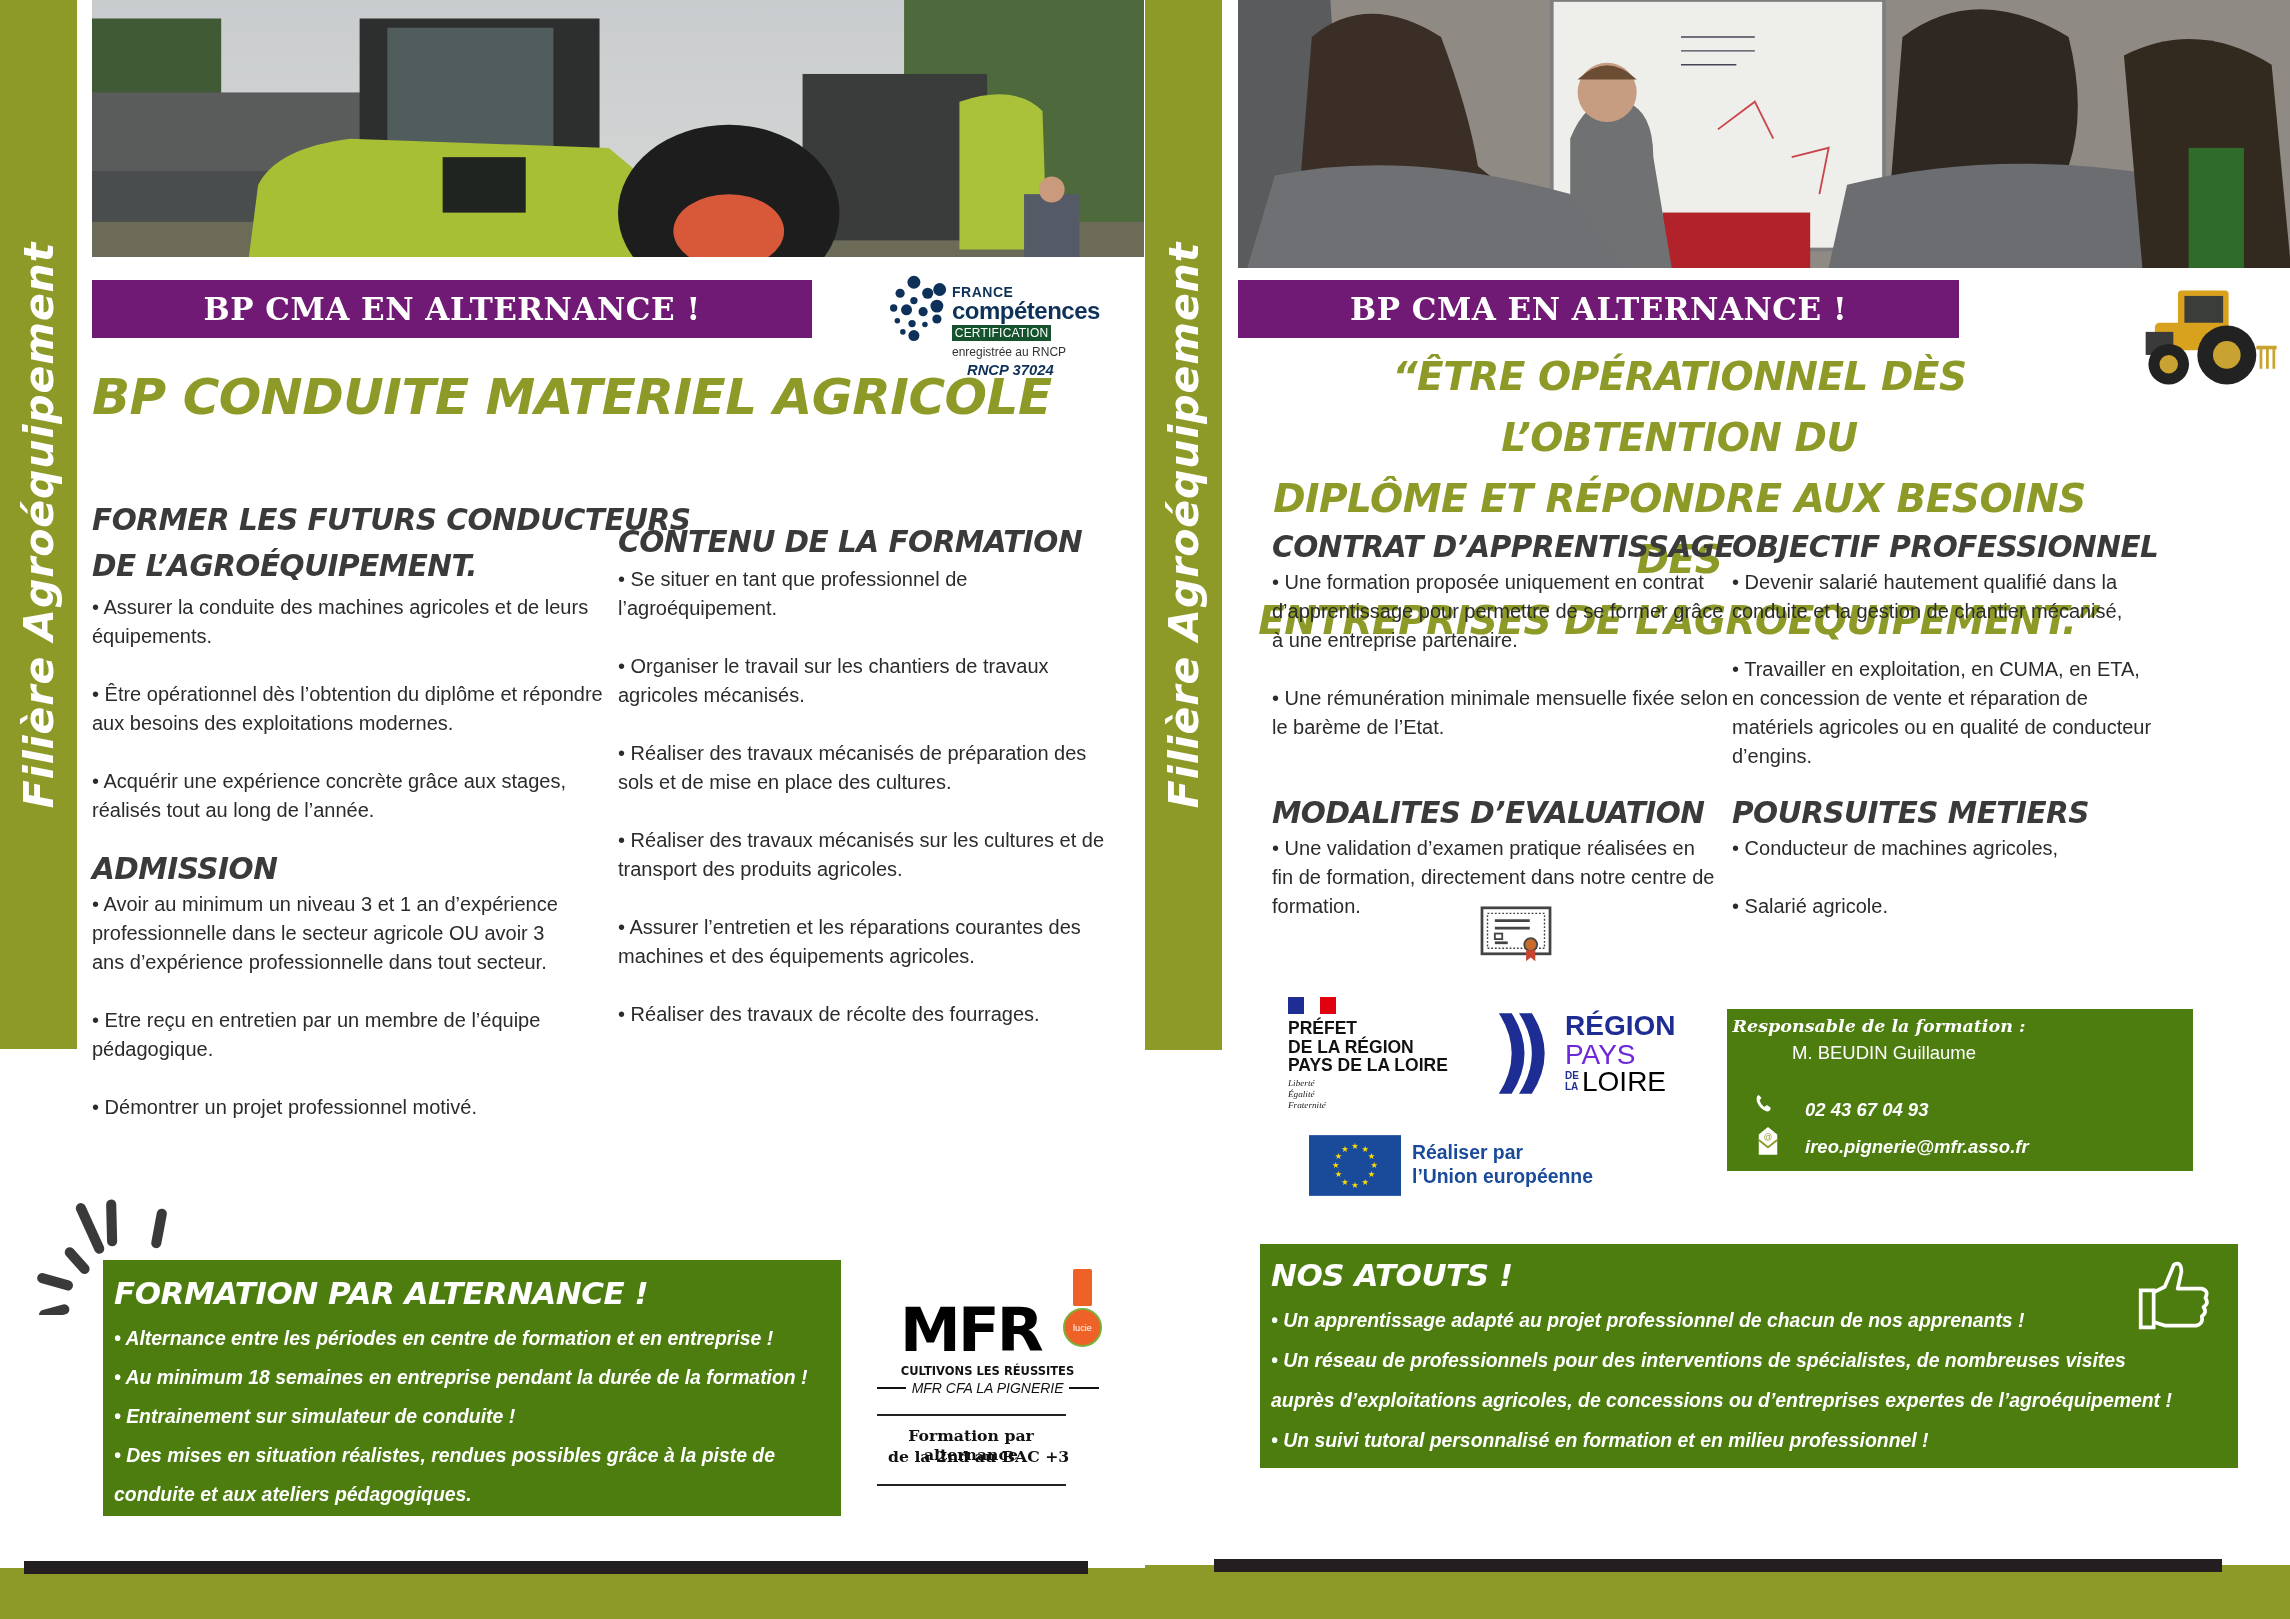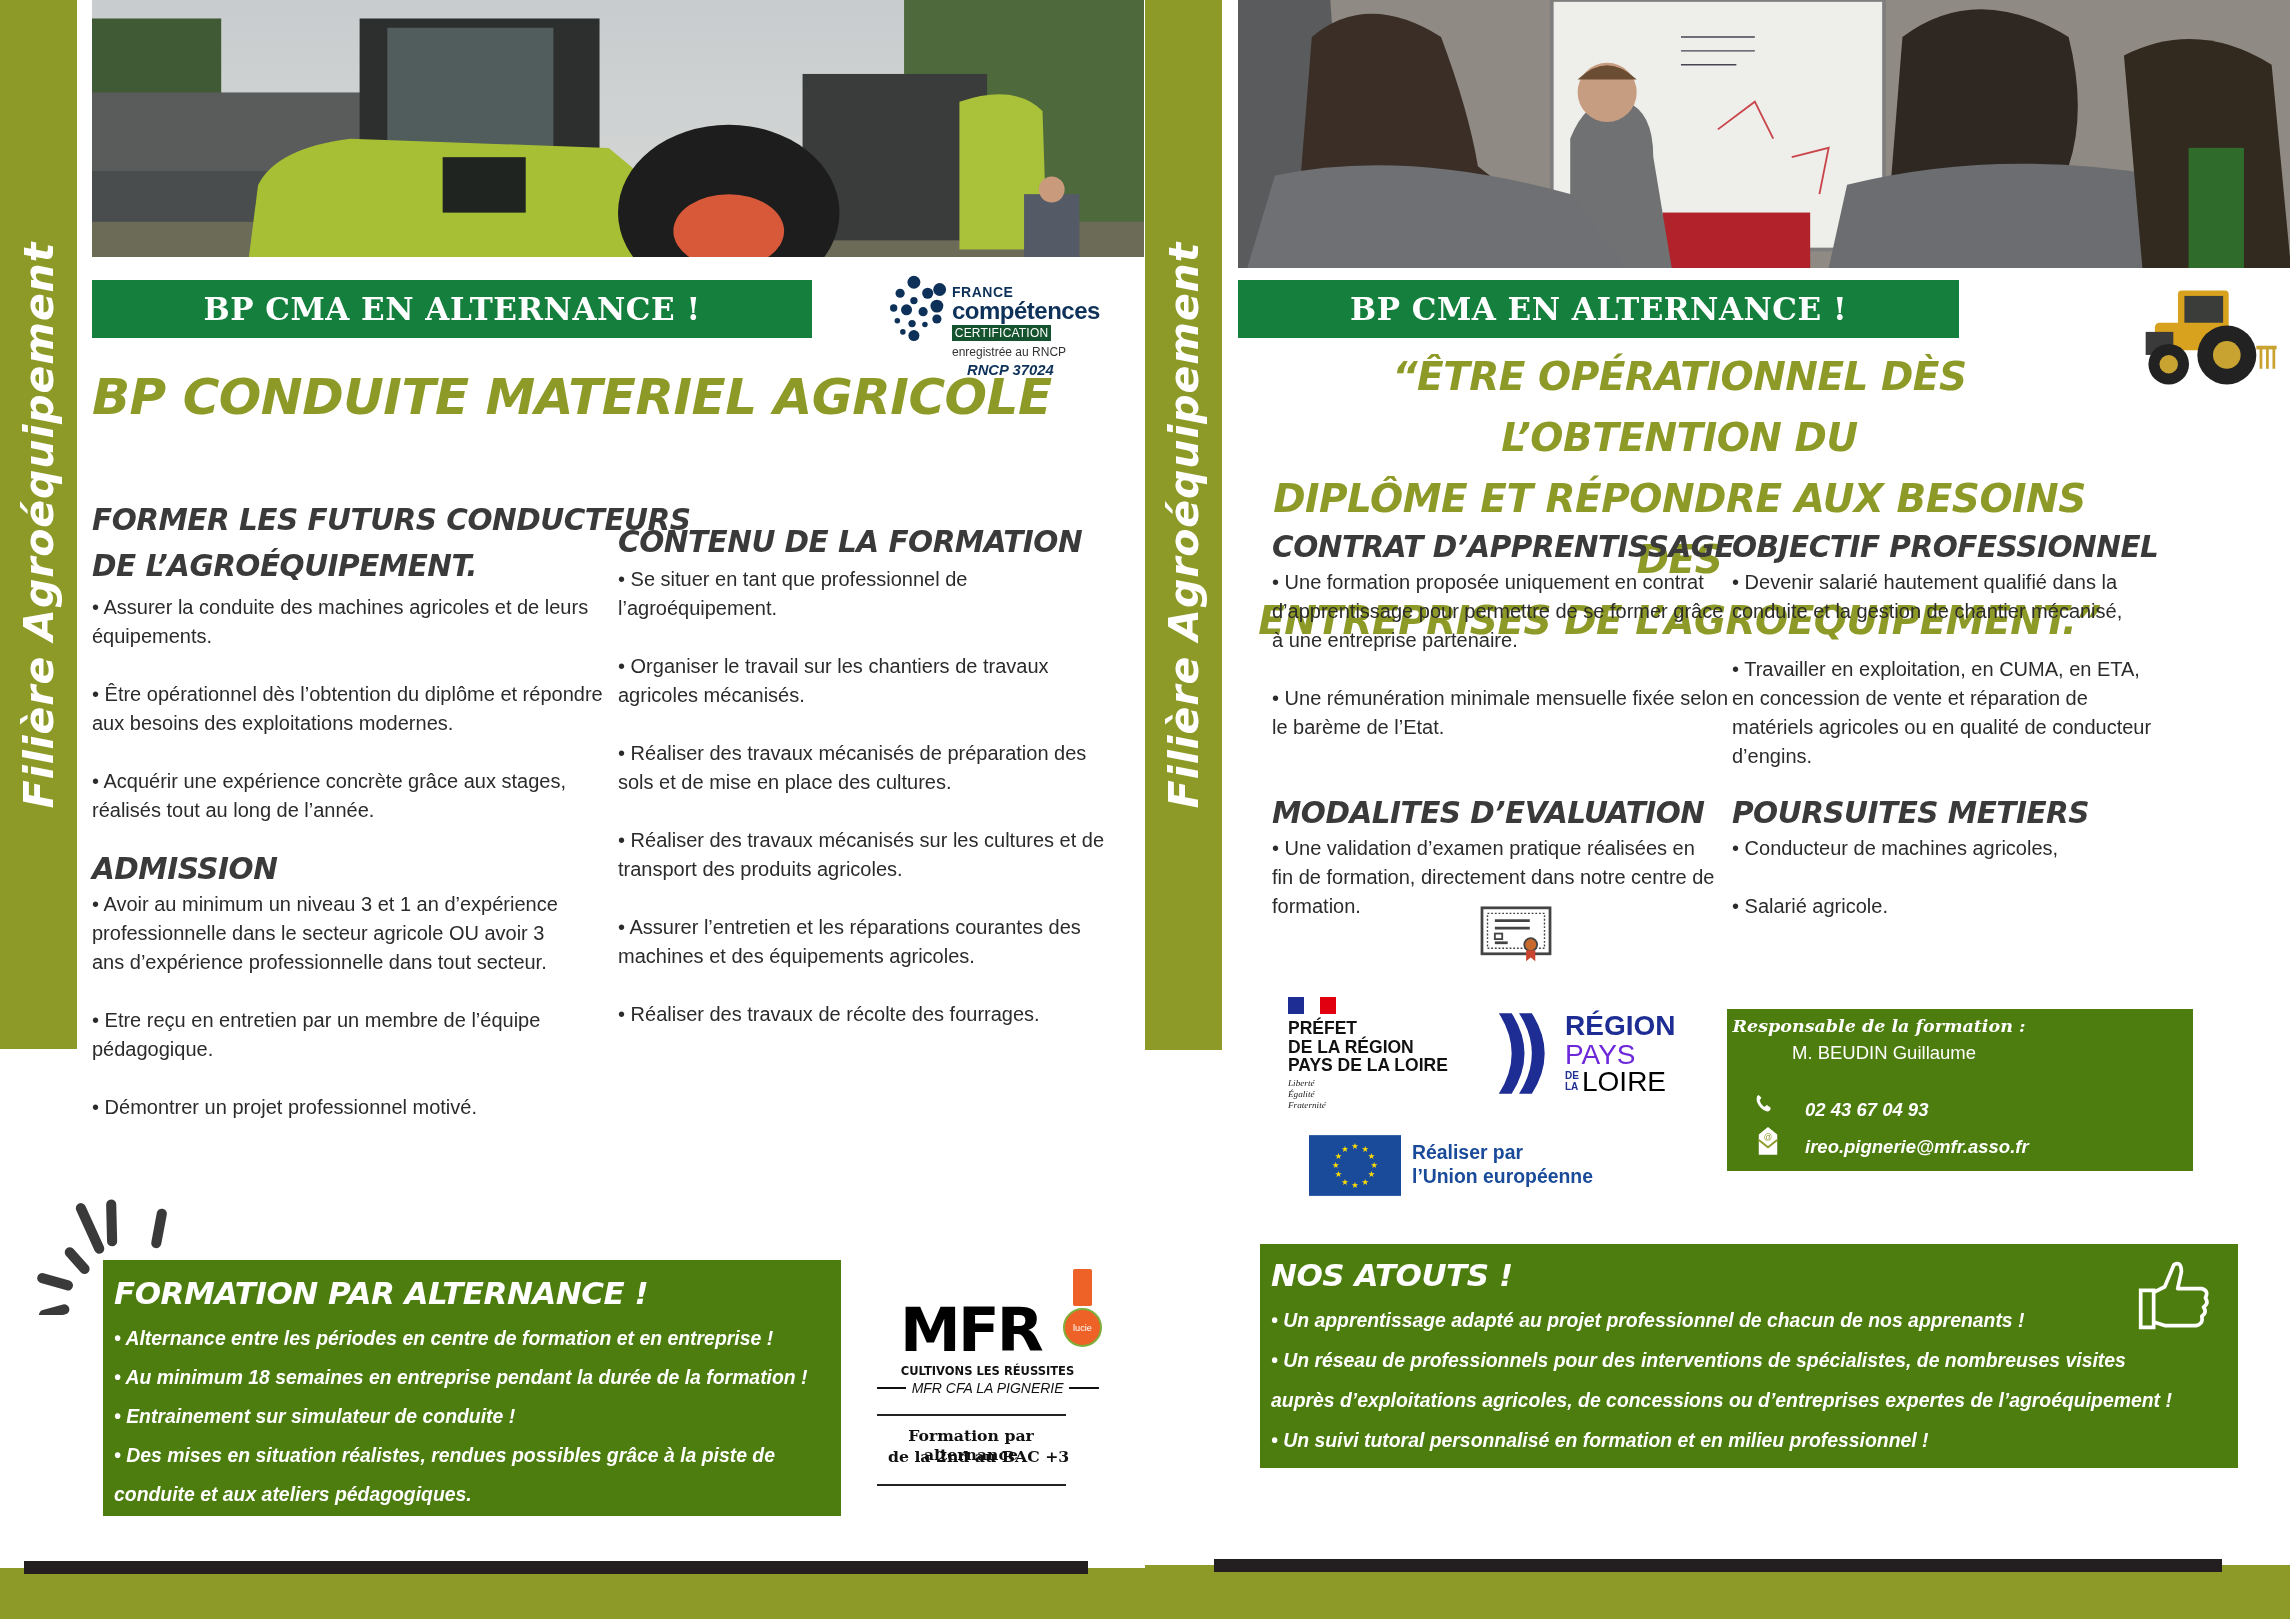--- a/index.html
+++ b/index.html
@@ -9,21 +9,21 @@
   .green-band { background: #8e9a27; }
   .band-text {
     position: absolute; left: 50%; top: 50%;
     transform: translate(-50%, -50%) rotate(-90deg);
     white-space: nowrap; color: #fff;
     font-family: "DejaVu Sans", sans-serif; font-weight: bold; font-style: italic;
     font-size: 41px; letter-spacing: 0.9px;
   }
   .photo { overflow: hidden; }
   .black-bar {
-    background: #15803d; color: #fff; display: flex; align-items: center; justify-content: center;
+    background: #701a75; color: #fff; display: flex; align-items: center; justify-content: center;
     font-family: "DejaVu Serif", serif; font-weight: bold; font-size: 31px; letter-spacing: 0.5px;
   }
   .display {
     font-family: "DejaVu Sans", sans-serif; font-weight: bold; font-style: italic;
     text-transform: uppercase; letter-spacing: -0.5px;
   }
   .olive-title { color: #8e9a27; }
   .h-dark { color: #3a3a3a; font-size: 31px; line-height: 46px; }
   .body-txt { font-size: 20px; line-height: 29px; color: #2b2b2b; }
   .body-txt p { margin-bottom: 29px; }

